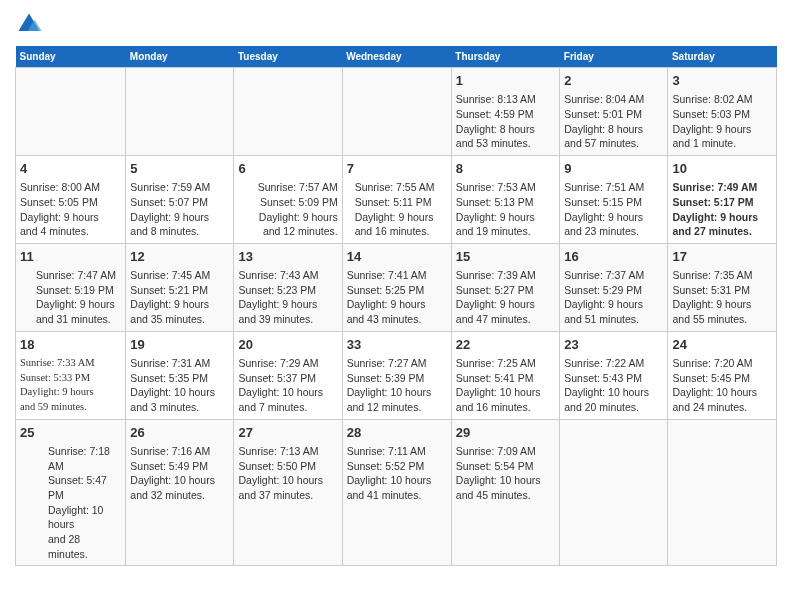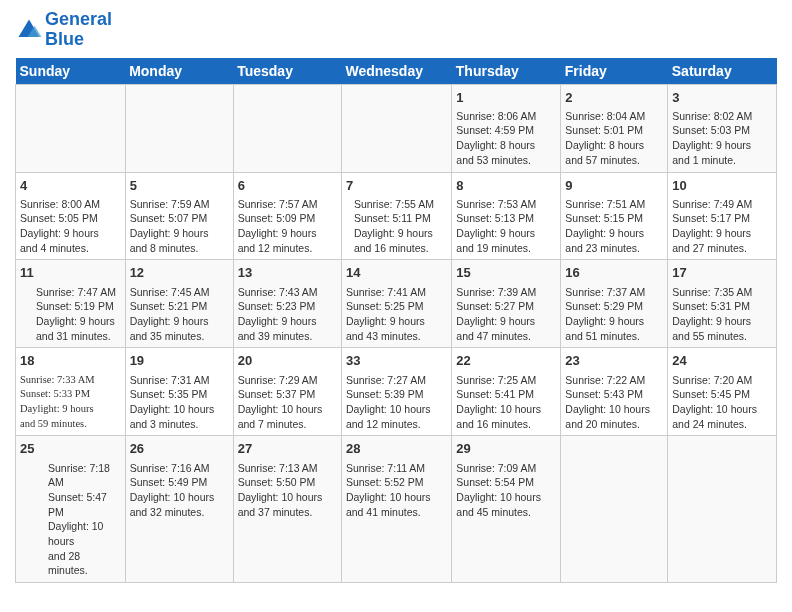--- a/index.html
+++ b/index.html
@@ -46,21 +46,21 @@
     table {
       width: 100%;
       border-collapse: collapse;
       font-size: 11px;
     }
     thead th {
       background: #1a6bbf;
       color: #fff;
       padding: 5px 4px;
       text-align: left;
-      font-size: 14px;
+      font-size: 10px;
       font-weight: bold;
     }
     tbody td {
       border: 1px solid #ccc;
       vertical-align: top;
       padding: 4px 4px;
       width: 113px;
       min-height: 80px;
       color: #333;
       line-height: 1.4;
@@ -77,24 +77,20 @@
   </style>
 </head>
 <body>
 
 <div class="header">
   <div class="logo">
     <svg class="logo-icon" viewBox="0 0 40 40">
       <polygon points="20,5 35,30 5,30" fill="#1a6bbf"></polygon>
       <polygon points="28,14 38,30 18,30" fill="#4a9fd4" opacity="0.7"></polygon>
     </svg>
-    <div class="logo-text">
-      <div><span>General</span></div>
-      <div><span style="color:#1a6bbf;">Blue</span></div>
-    </div>
   </div>
   <div class="title-block">
     <h1></h1>
     <h2></h2>
   </div>
 </div>
 
 <table>
   <thead>
     <tr>
@@ -108,21 +104,21 @@
       </tr>
   </thead>
   <tbody id="calendar-body">
   <tr>
         <td></td>
         <td></td>
         <td></td>
         <td></td>
         <td>
           <span class="day-num">1</span>
-          <div class="day-info" style="white-space: pre-line;">Sunrise: 8:06 AM
+          <div class="day-info" style="white-space: pre-line;">Sunrise: 8:13 AM
 Sunset: 4:59 PM
 Daylight: 8 hours
 and 53 minutes.</div>
         </td>
         <td>
           <span class="day-num">2</span>
           <div class="day-info" style="white-space: pre-line;">Sunrise: 8:04 AM
 Sunset: 5:01 PM
 Daylight: 8 hours
 and 57 minutes.</div>
@@ -145,21 +141,21 @@
         </td>
         <td>
           <span class="day-num">5</span>
           <div class="day-info" style="white-space: pre-line;">Sunrise: 7:59 AM
 Sunset: 5:07 PM
 Daylight: 9 hours
 and 8 minutes.</div>
         </td>
         <td>
           <span class="day-num">6</span>
-          <div class="day-info" style="white-space: pre-line;">Sunrise: 7:57 AM
+          <div class="day-info" style="white-space: pre-line; text-align: right;">Sunrise: 7:57 AM
 Sunset: 5:09 PM
 Daylight: 9 hours
 and 12 minutes.</div>
         </td>
         <td>
           <span class="day-num">7</span>
           <div class="day-info" style="white-space: pre-line; margin-left: 8px;">Sunrise: 7:55 AM
 Sunset: 5:11 PM
 Daylight: 9 hours
 and 16 minutes.</div>
@@ -173,21 +169,21 @@
         </td>
         <td>
           <span class="day-num">9</span>
           <div class="day-info" style="white-space: pre-line;">Sunrise: 7:51 AM
 Sunset: 5:15 PM
 Daylight: 9 hours
 and 23 minutes.</div>
         </td>
         <td>
           <span class="day-num">10</span>
-          <div class="day-info" style="white-space: pre-line;">Sunrise: 7:49 AM
+          <div class="day-info" style="white-space: pre-line; font-weight: bold;">Sunrise: 7:49 AM
 Sunset: 5:17 PM
 Daylight: 9 hours
 and 27 minutes.</div>
         </td>
       </tr>
       <tr>
         <td>
           <span class="day-num">11</span>
           <div class="day-info" style="white-space: pre-line; margin-left: 16px;">Sunrise: 7:47 AM
 Sunset: 5:19 PM

